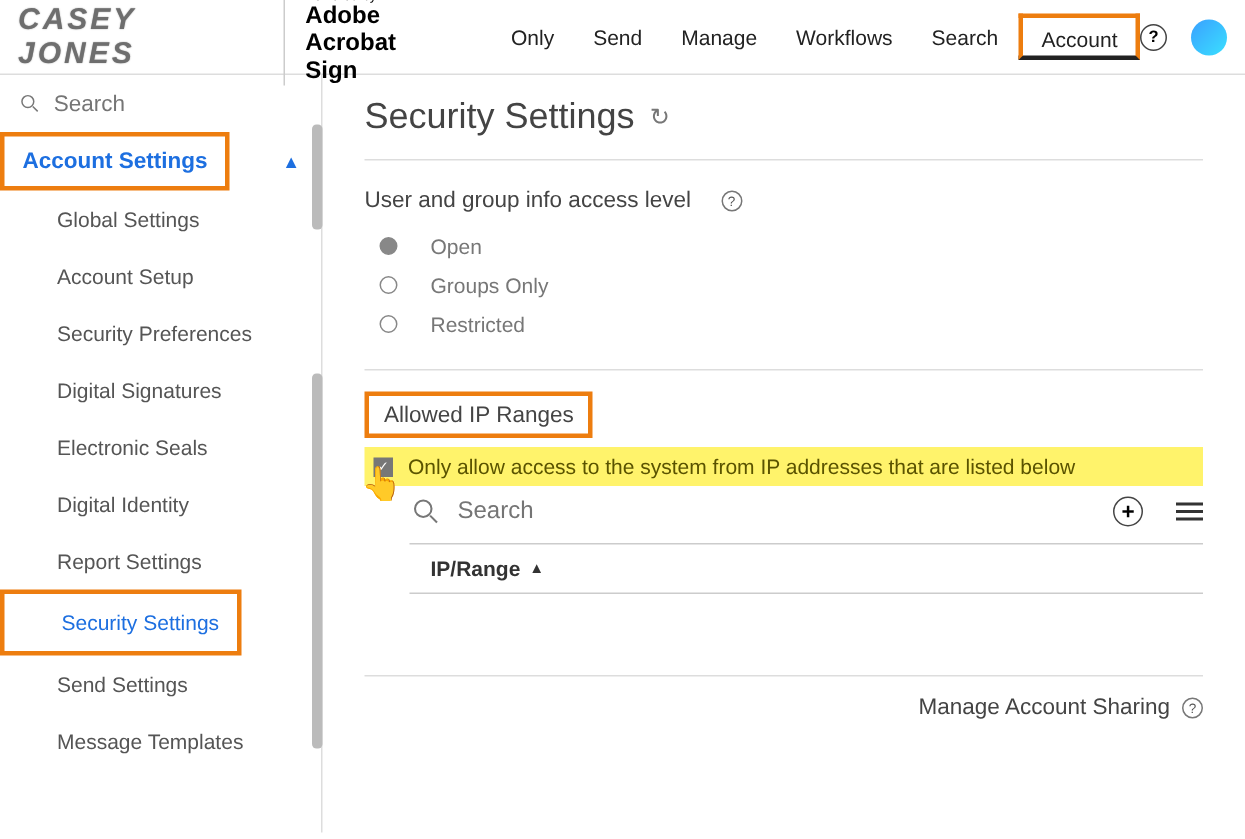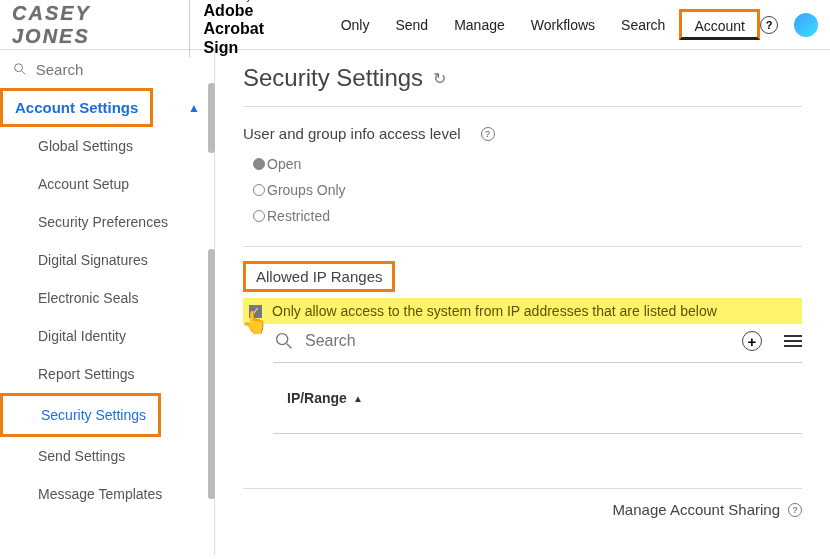--- a/index.html
+++ b/index.html
@@ -33,37 +33,37 @@
     .scrollbar-nub2 { position:absolute; right:-1px; top:122px; width:7px; height:250px; background:#bbb; border-radius:3px;}
     .side-items { position:relative;}
     
     .main { flex:1; padding: 14px 28px 0 28px; overflow:hidden;}
     .page-title-row { display:flex; align-items:center; gap:10px; padding-bottom:10px;}
     .page-title { font-size:24px; font-weight:400; color:#444;}
     .refresh { font-size:16px; color:#777;}
     .section-label { font-size:15px; color:#444; display:flex; align-items:center; gap:20px; margin-top:18px;}
     .qmark { width:14px; height:14px; border:1px solid #777; border-radius:50%; display:inline-flex; align-items:center; justify-content:center; font-size:9px; color:#555;}
     .radios { margin:14px 0 8px 10px; display:flex; flex-direction:column; gap:10px;}
-    .radio-row { display:flex; align-items:center; gap:2px; font-size:14px; color:#777;}
+    .radio-row { display:flex; align-items:center; gap:22px; font-size:14px; color:#777;}
     .radio-dot { width:12px; height:12px; border-radius:50%; border:1.5px solid #888;}
     .radio-dot.filled { background:#888; border-color:#888;}
     
     .divider-line { border-top:1px solid #ddd; margin-top:22px;}
     .allowed-title { margin-top:14px; display:inline-block; padding:4px 10px; font-size:15px; color:#444;}
     .hl-yellow { background:#fff36b; }
     .checkbox-row { display:flex; align-items:center; gap:10px; font-size:14px; color:#5a5300; padding:5px 6px; margin-top:6px;}
     .chk { width:13px; height:13px; background:#777; display:inline-flex; align-items:center; justify-content:center; color:#fff; font-size:9px;}
     
     .ip-tools { margin-left:30px; margin-top:6px;}
     .ip-search-row { display:flex; align-items:center; gap:10px; }
     .ip-search-input { border:none; outline:none; font-size:16px; color:#888; flex:1;}
     .plus-circle { width:20px; height:20px; border:1.5px solid #444; border-radius:50%; display:flex; align-items:center; justify-content:center; font-size:15px; font-weight:700; margin-left:auto;}
     .hamb { display:flex; flex-direction:column; gap:3px; margin-left:12px;}
     .hamb span{ width:18px; height:2px; background:#333;}
-    .ip-table-head { border-top:1px solid #ccc; border-bottom:1px solid #ccc; margin-top:10px; padding:27px 14px; font-size:14px; font-weight:700; color:#333; display:flex; align-items:center; gap:6px;}
+    .ip-table-head { border-top:1px solid #ccc; border-bottom:1px solid #ccc; margin-top:10px; padding:8px 14px; font-size:14px; font-weight:700; color:#333; display:flex; align-items:center; gap:6px;}
     .sort-arr { font-size:10px;}
     
     .divider-line2 { border-top:1px solid #ddd; margin-top:54px;}
     .manage-row { margin-top:12px; font-size:15px; color:#444; display:flex; align-items:center; gap:8px;justify-content:flex-end;}
     svg.icon-sm { width:18px; height:18px; stroke:#777; fill:none; stroke-width:1.5;}
     .sidebar-rel{position:relative;}
   </style>
 </head>
 <body>
 

